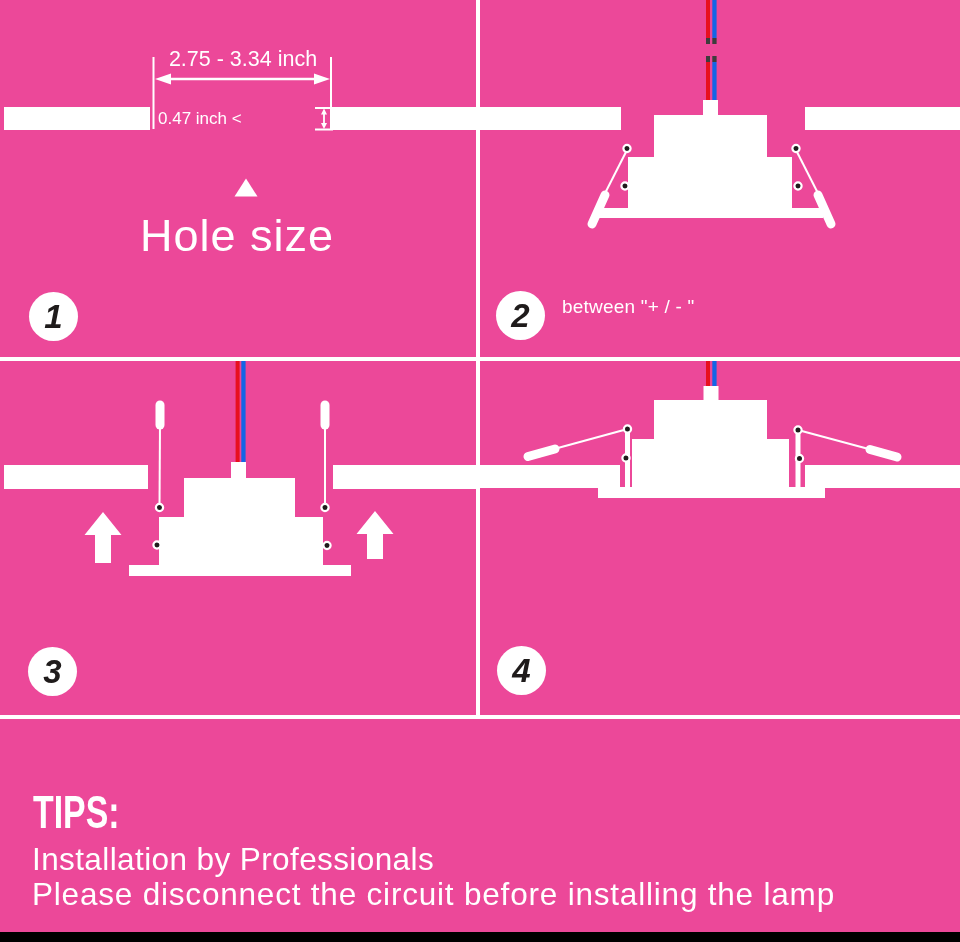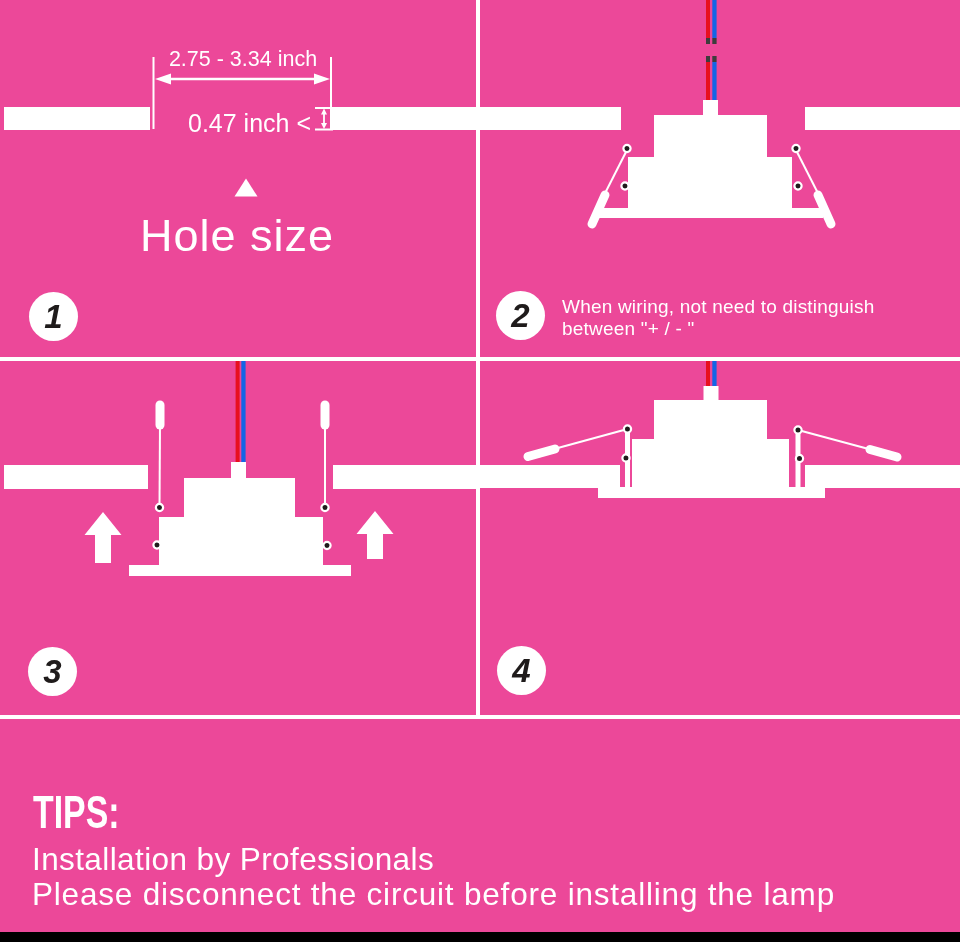--- a/index.html
+++ b/index.html
@@ -6,21 +6,21 @@
   .stage{
     position:relative;width:960px;height:932px;overflow:hidden;
     background:#ec4899;
     font-family:Liberation Sans, sans-serif;
     color:#ffffff;
   }
   svg{display:block;position:absolute;}
   .divider{position:absolute;background:#ffffff;}
   .txt{position:absolute;color:#fff;white-space:nowrap;}
   .dim-width{left:150px;top:47px;width:186px;text-align:center;font-size:21.5px;font-weight:500;}
-  .dim-thick{left:164px;top:109px;width:147px;text-align:right;font-size:25px;font-weight:500;}
+  .dim-thick{left:158px;top:109px;width:147px;font-size:17px;font-weight:500;}
   .hole-label{left:140px;top:210px;font-size:45px;font-weight:400;letter-spacing:1px;text-align:right;}
   .badge{
     position:absolute;width:49px;height:49px;border-radius:50%;
     background:#ffffff;color:#1f1b1b;
     display:flex;align-items:center;justify-content:center;
     font-size:33px;font-weight:800;font-style:italic;
   }
   .caption{left:562px;top:296px;font-size:19px;line-height:21.5px;font-weight:400;letter-spacing:0.2px;}
   .tips-heading{
     left:33px;top:784px;font-size:47px;font-weight:700;letter-spacing:0px;
@@ -92,21 +92,20 @@
       <line class="wline" x1="319" y1="150" x2="350" y2="211" stroke-width="2"></line>
       <line class="handle" x1="341" y1="195" x2="354" y2="224"></line>
       <circle class="ring" cx="319" cy="148.5" r="3.6"></circle>
       <circle class="ring" cx="321" cy="186" r="3.6"></circle>
     </g>
   </svg>
   <div class="badge" style="left:496px;top:291px">
     <span>2</span>
   </div>
   <div class="txt caption">
-    <div>When wiring, not need to distinguish</div>
     <div>between "+ / - "</div>
   </div>
 
   <svg style="left:0;top:361px" width="477" height="353" viewBox="0 0 477 353">
     <rect class="wfill" x="4" y="104" width="144" height="24"></rect>
     <rect class="wfill" x="333" y="104" width="144" height="24"></rect>
 
     <rect x="235.6" y="0" width="4" height="102" fill="#e8101e"></rect>
     <rect x="241.3" y="0" width="4.3" height="102" fill="#1465e6"></rect>
 

